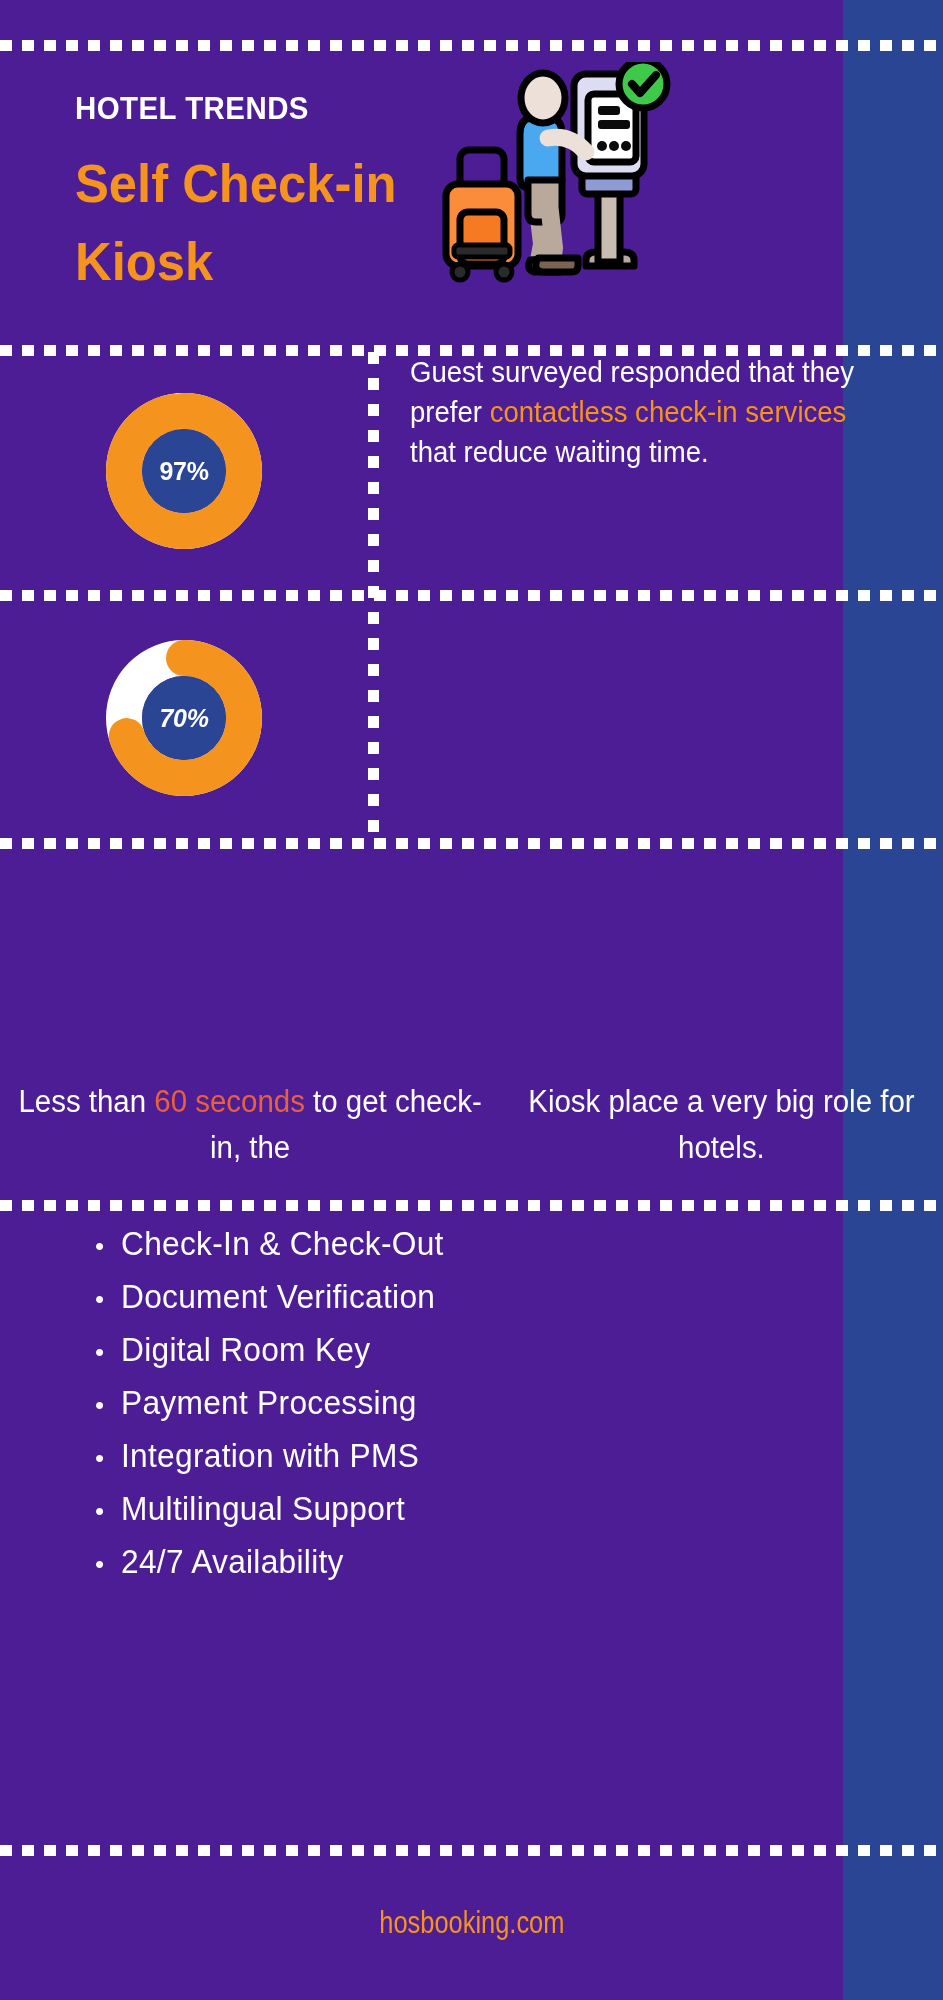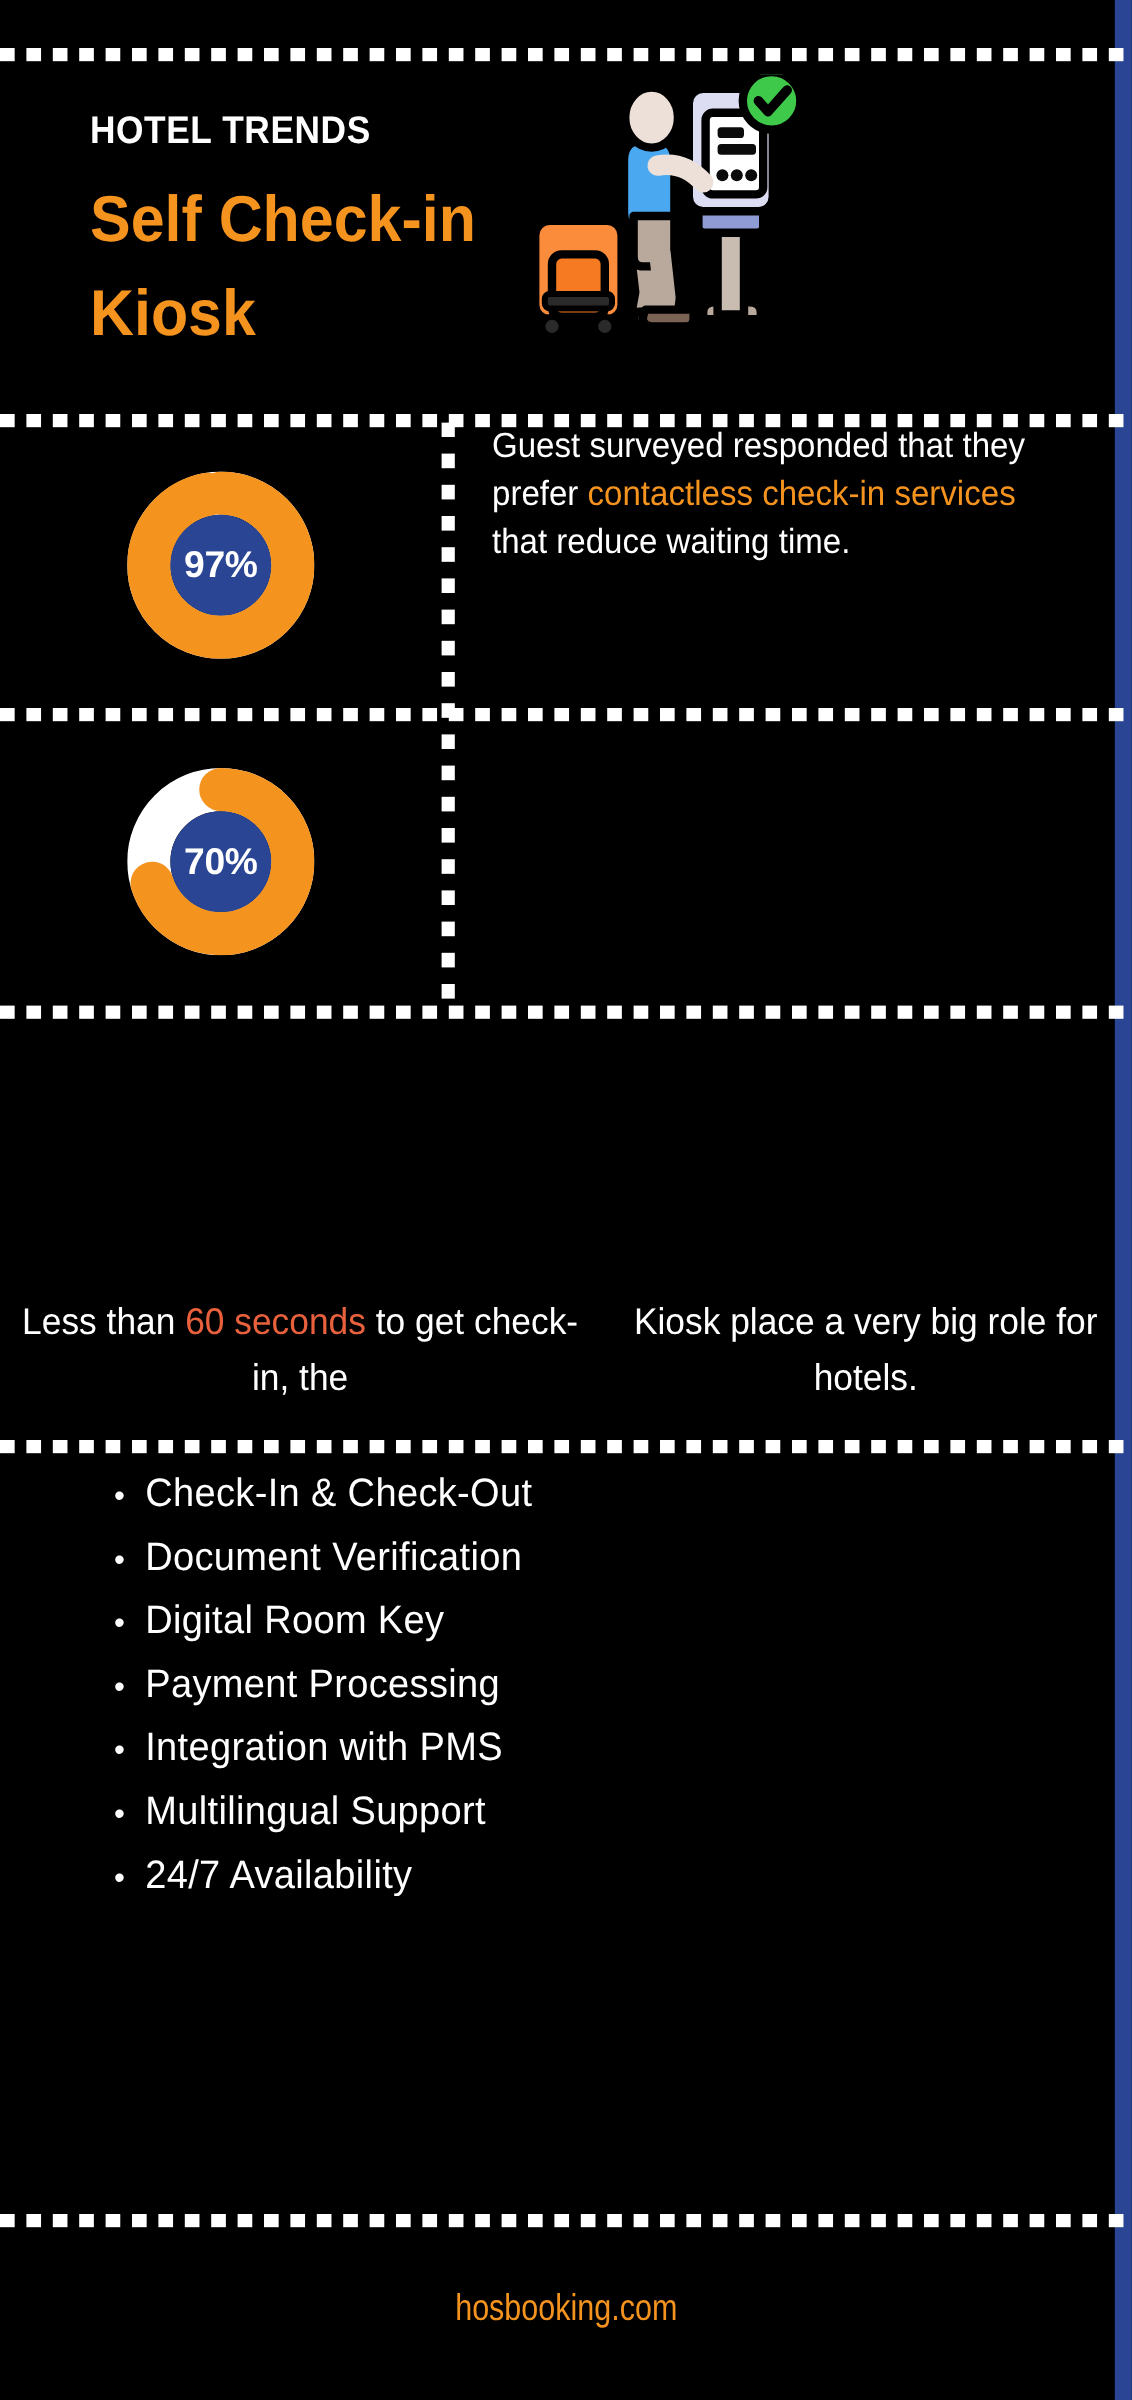--- a/index.html
+++ b/index.html
@@ -7,23 +7,23 @@
   html, body {
     width: 943px;
     height: 2000px;
     background: #2a4593;
     font-family: "Liberation Sans", sans-serif;
     overflow: hidden;
   }
 
   .page {
     position: relative;
-    width: 929px;
+    width: 843px;
     height: 2000px;
-    background: #000000;
+    background: #4c1d95;
   }
 
   
   .hdash {
     position: absolute;
     left: 0;
     width: 943px;
     height: 11px;
     background-image: linear-gradient(to right, #ffffff 0 12px, transparent 12px 22px);
     background-size: 22px 11px;
@@ -82,21 +82,21 @@
     width: 368px; height: 100%;
     display: flex; align-items: center; justify-content: center;
   }
   .donut { position: relative; width: 156px; height: 156px; }
   .donut svg { display: block; }
   .donut .val {
     position: absolute;
     left: 0; top: 0;
     width: 156px; height: 156px;
     display: flex; align-items: center; justify-content: center;
-    font-size: 31px;
+    font-size: 25px;
     font-weight: bold;
     color: #ffffff;
     letter-spacing: -0.3px;
     font-family: "Liberation Sans Narrow", "Liberation Sans", sans-serif;
   }
   .textcell {
     position: absolute;
     left: 410px; top: 0;
     width: 500px; height: 100%;
     display: flex; flex-direction: column; justify-content: flex-start;
@@ -269,21 +269,21 @@
         <div class="val">97%</div>
       </div>
     </div>
     <div class="textcell">
       <p class="bodytext"><span>Guest surveyed responded that they prefer </span><span class="hl-orange">contactless check-in services</span><span> that reduce waiting time.</span></p>
     </div>
   </div>
 
   <div class="hdash" style="top:590px;"></div>
 
-  <div class="statrow" style="top:598px; height:240px;">
+  <div class="statrow" style="top:598px; height:240px;font-style:italic;">
     <div class="donutcell">
       <div class="donut">
         <svg viewBox="0 0 156 156" width="156" height="156">
           <circle cx="78" cy="78" r="60" fill="none" stroke="#ffffff" stroke-width="36"></circle>
           <circle cx="78" cy="78" r="60" fill="none" stroke="#f5931f" stroke-width="36" stroke-linecap="round" stroke-dasharray="263.9 376.99" stroke-dashoffset="0" transform="rotate(-90 78 78)"></circle>
           <circle cx="78" cy="78" r="42" fill="#2a4593"></circle>
         </svg>
         <div class="val">70%</div>
       </div>
     </div>

